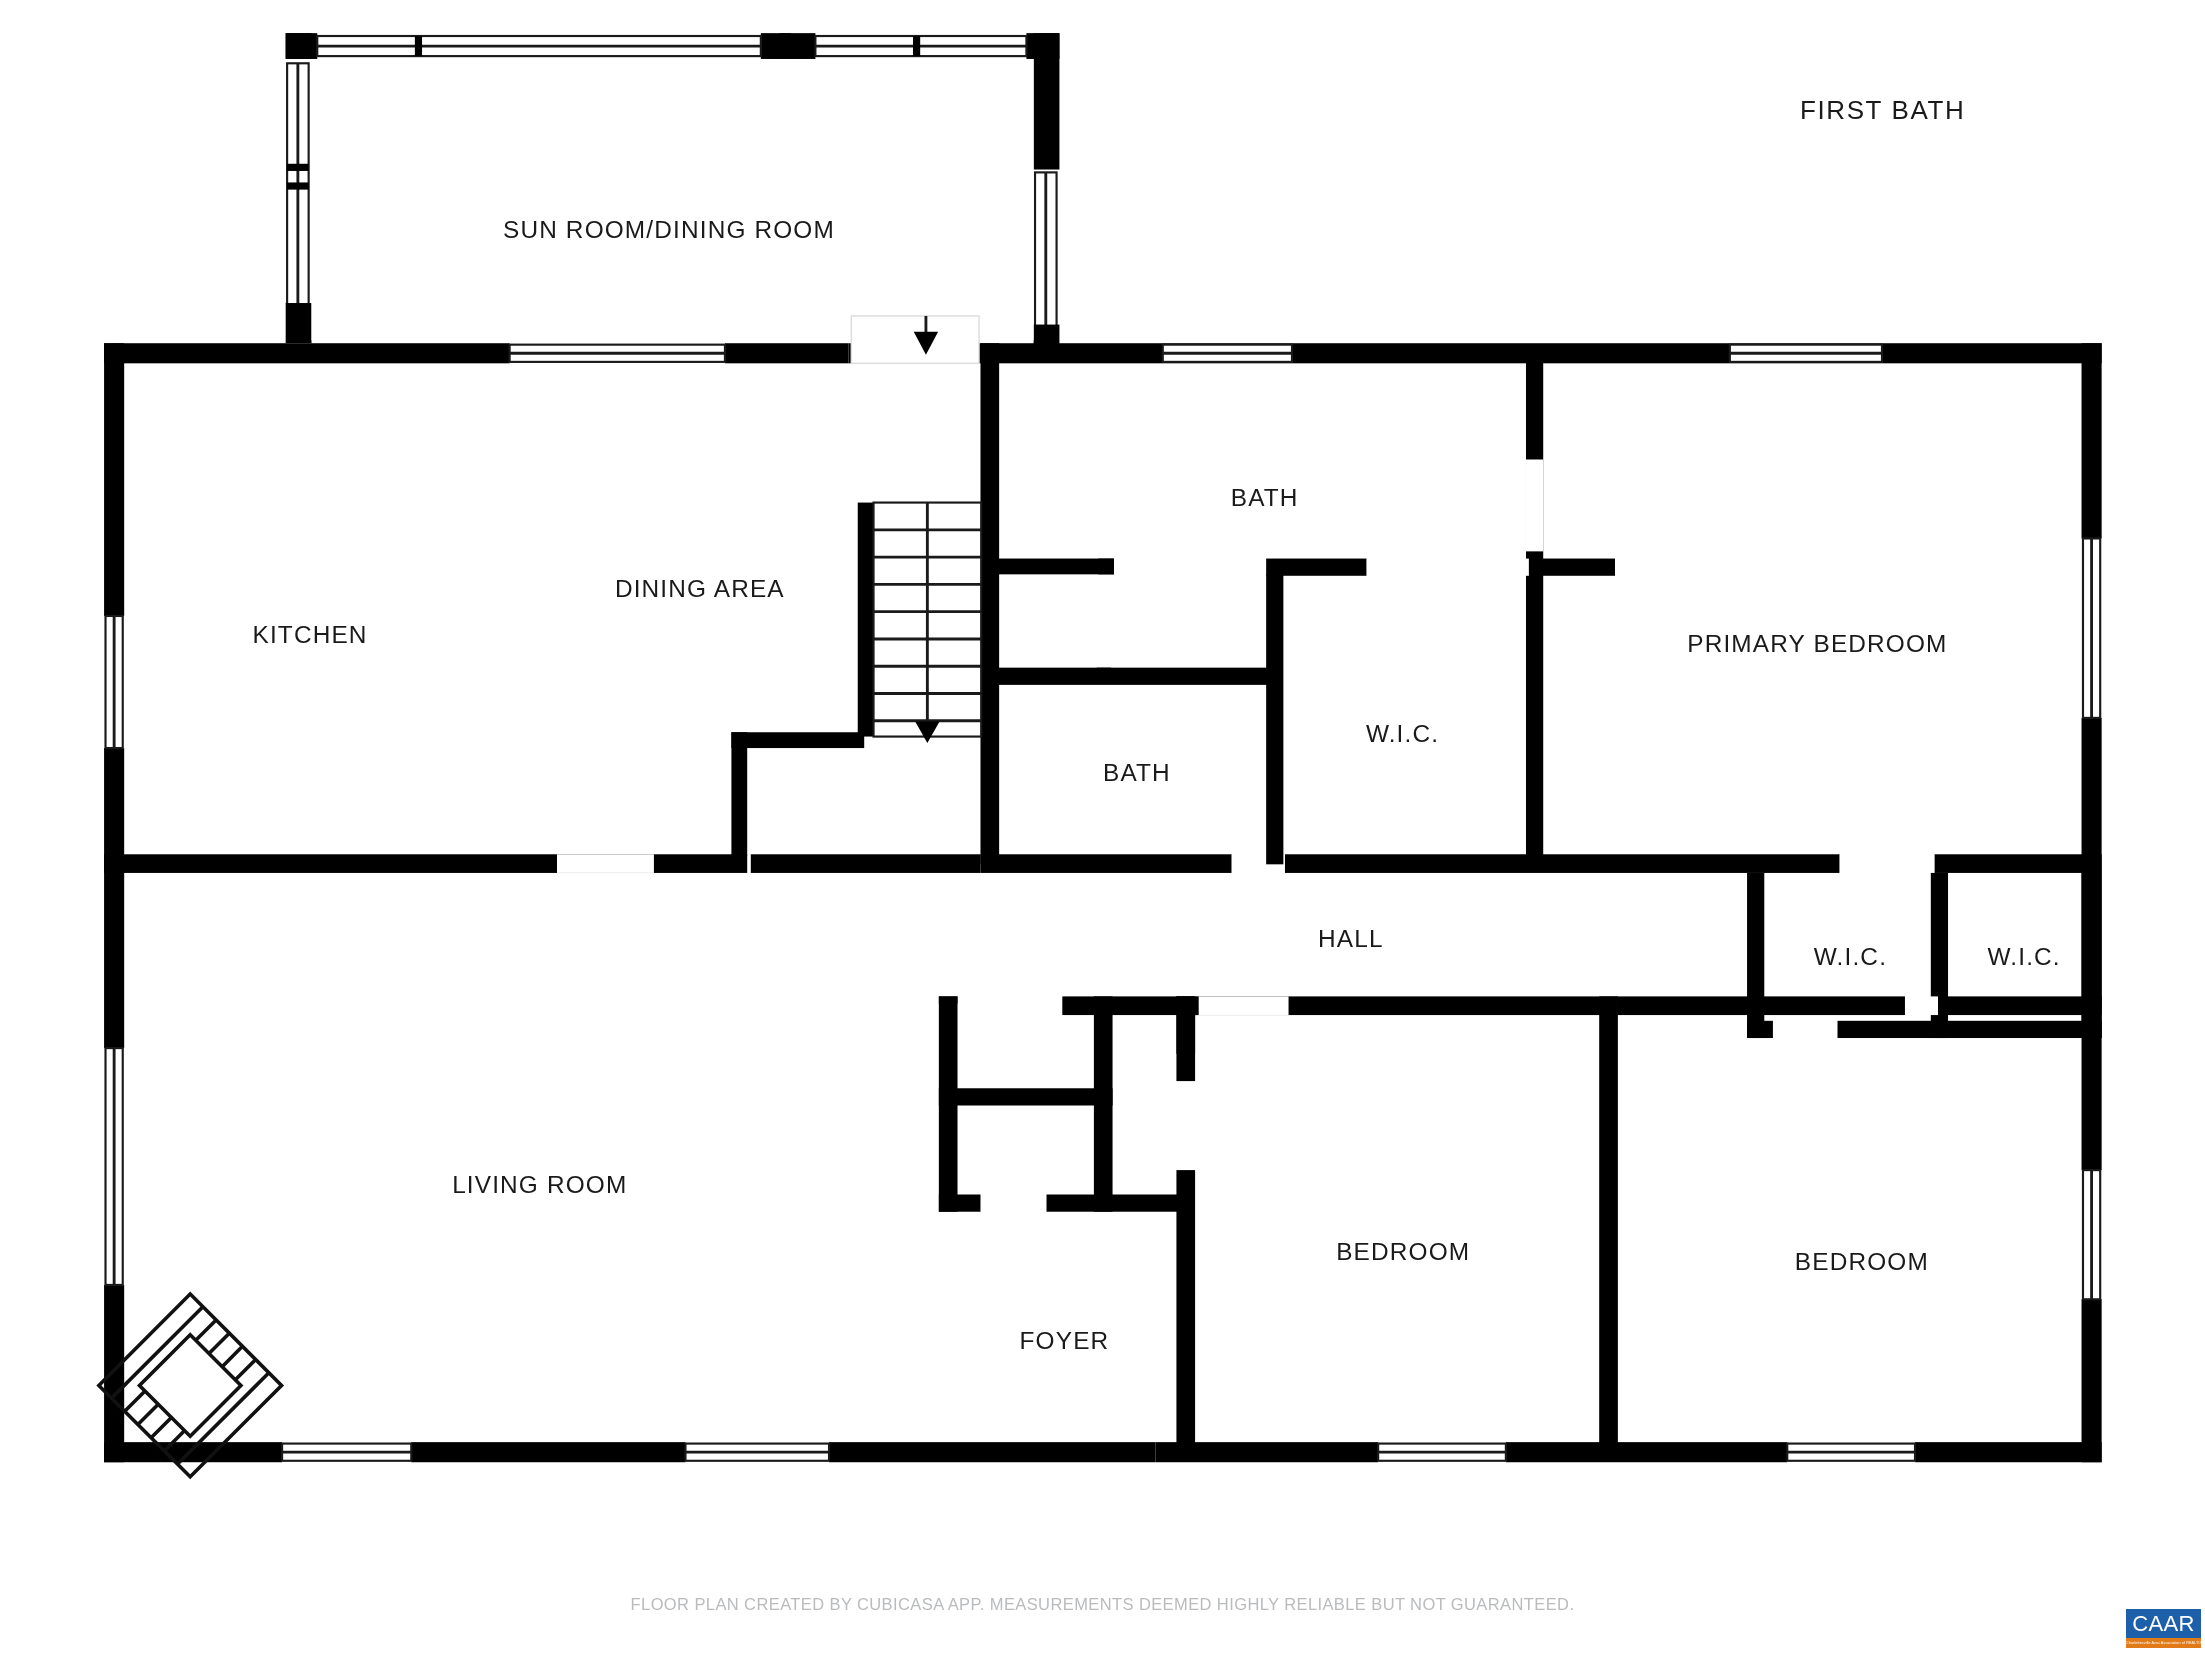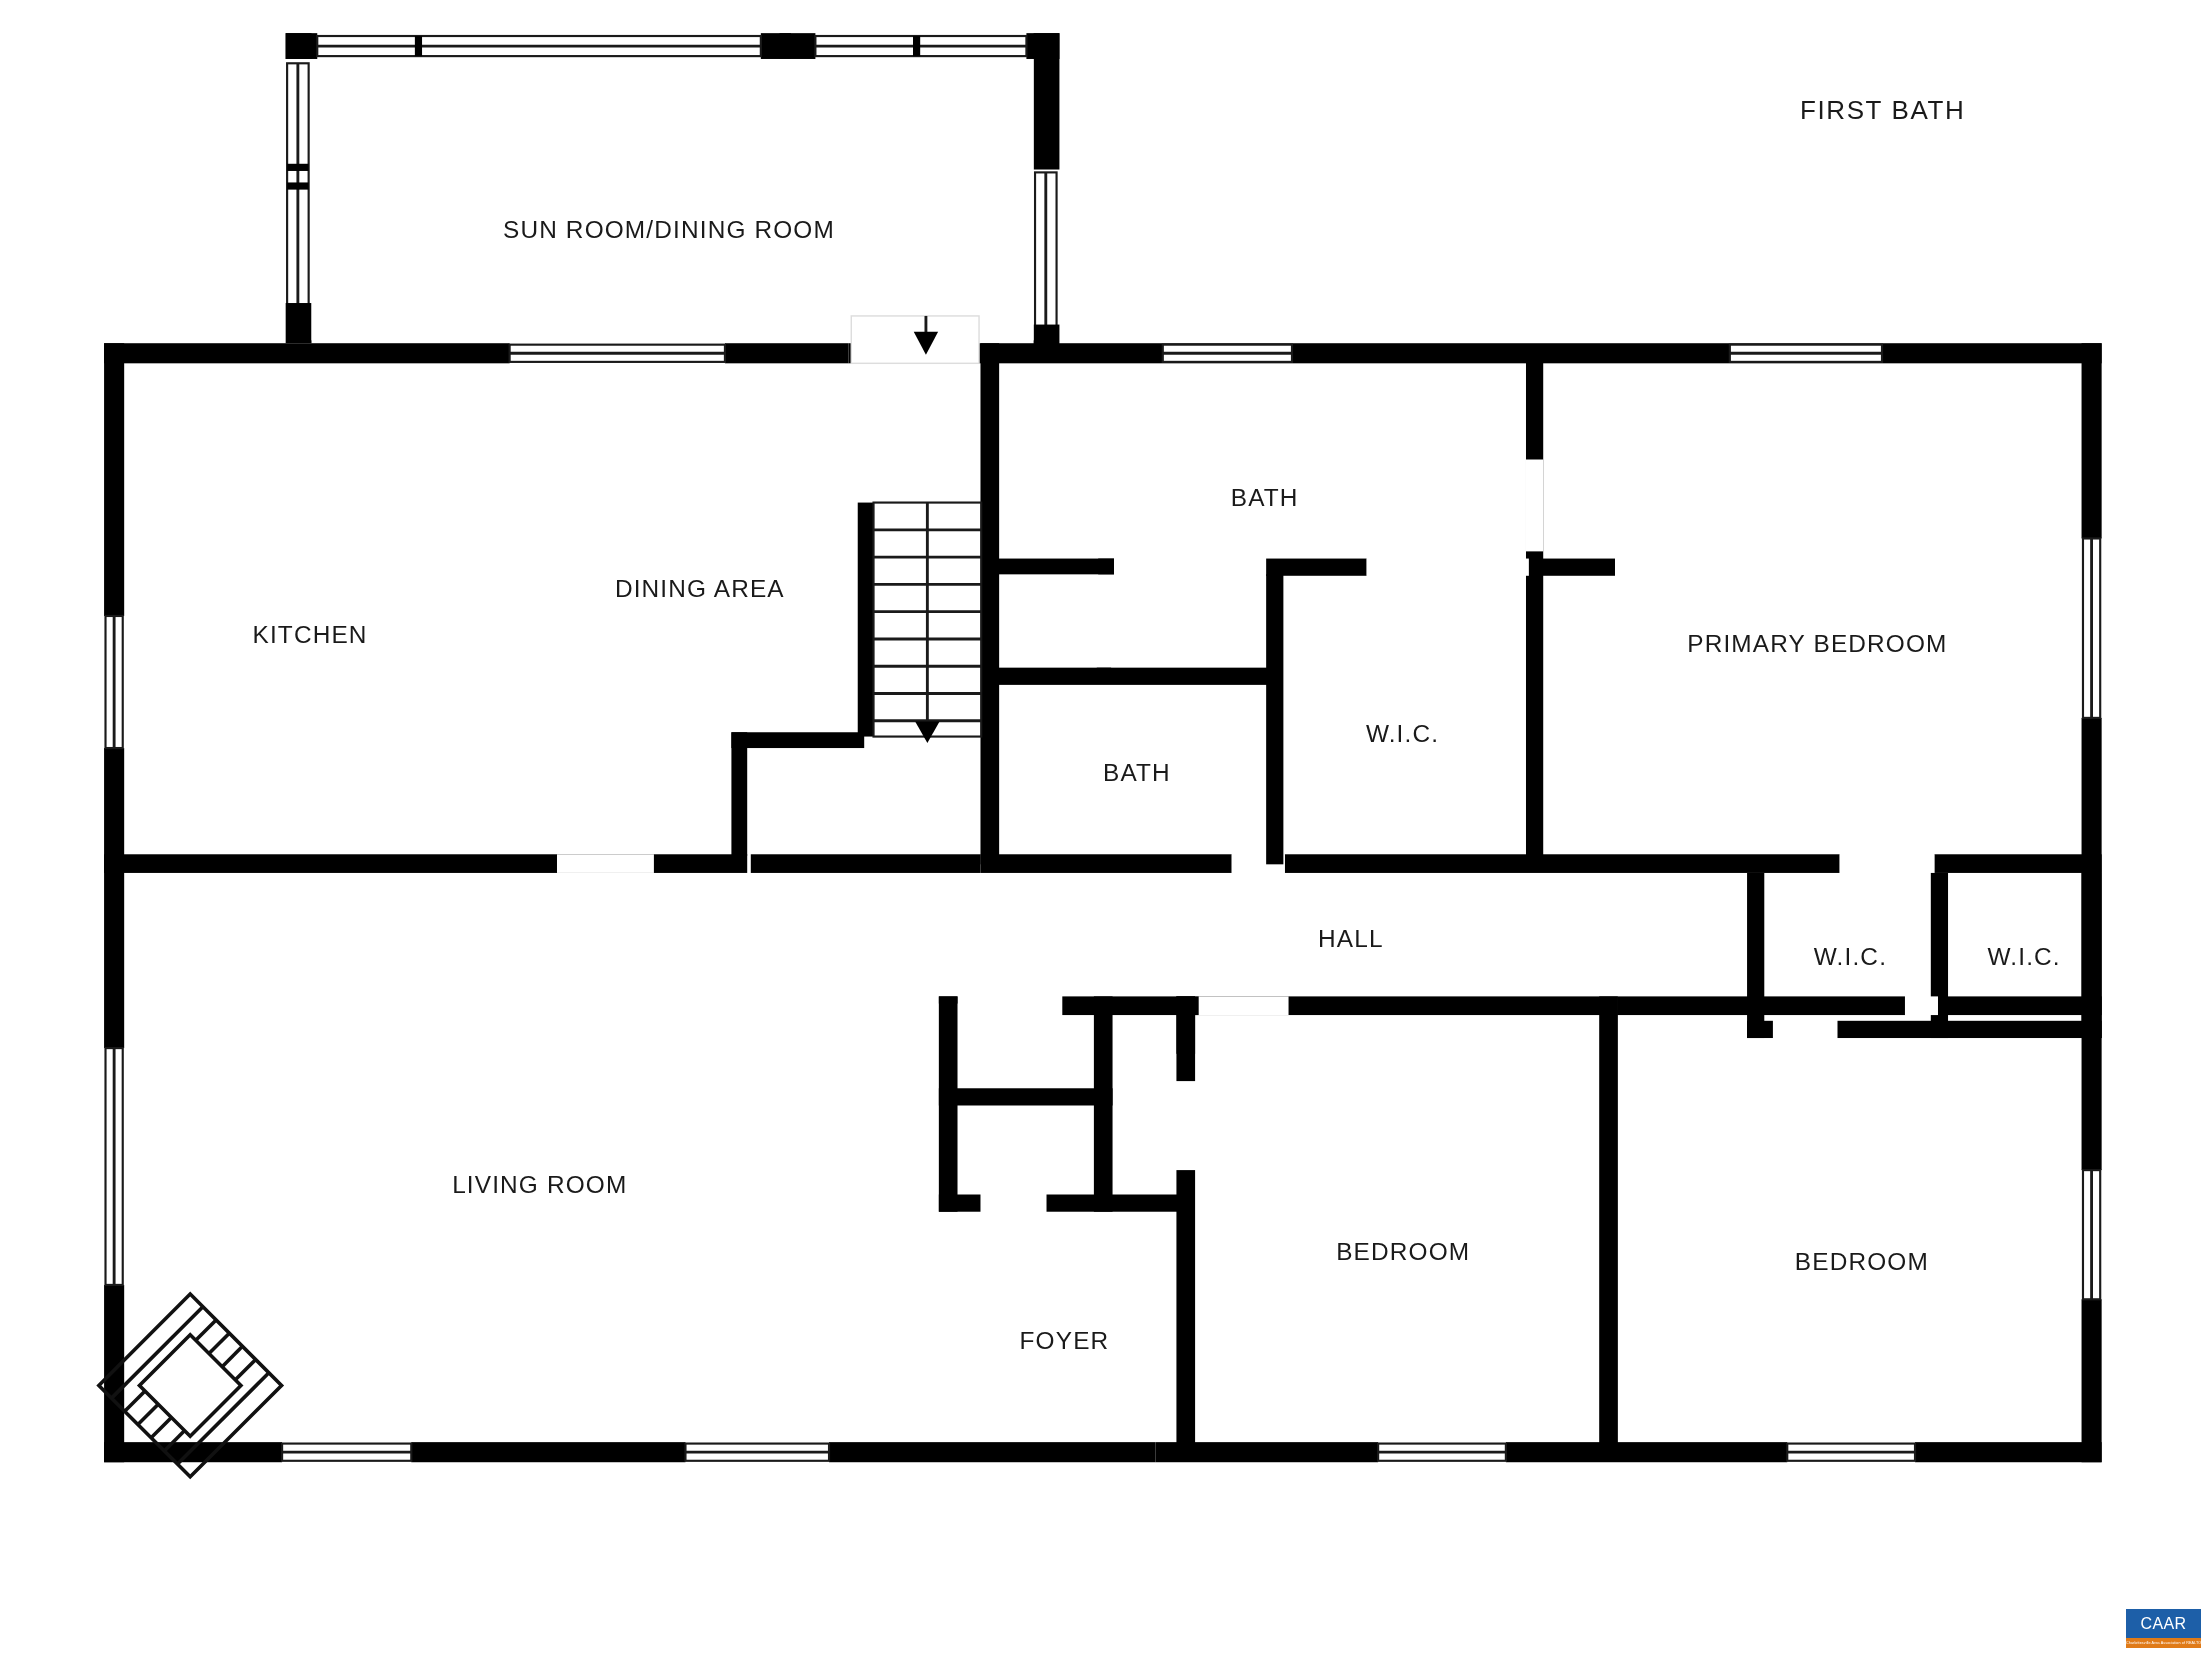--- a/index.html
+++ b/index.html
@@ -72,21 +72,21 @@
     background: #1d5fa8;
     display: flex;
     flex-direction: column;
     align-items: center;
     justify-content: flex-start;
     overflow: hidden;
   }
   #caar-logo .caar-word {
     color: #ffffff;
     font-family: "Liberation Sans", sans-serif;
-    font-size: 16px;
+    font-size: 22px;
     font-weight: 400;
     letter-spacing: 0.4px;
     line-height: 29px;
     height: 29px;
   }
   #caar-logo .caar-strip {
     background: #e07b18;
     width: 75px;
     height: 10px;
     color: #ffffff;
@@ -352,20 +352,21 @@
       <text class="room-label" x="752" y="1653">LIVING ROOM</text>
       <text class="room-label" x="1483" y="1870">FOYER</text>
       <text class="room-label" x="1955" y="1746">BEDROOM</text>
       <text class="room-label" x="2594" y="1760">BEDROOM</text>
     </g>
 
   </svg>
 
   <div class="title-label" id="floor-title">FIRST BATH</div>
 
+  <div id="disclaimer">FLOOR PLAN CREATED BY CUBICASA APP. MEASUREMENTS DEEMED HIGHLY RELIABLE BUT NOT GUARANTEED.</div>
 
   <div id="caar-logo">
     <div class="caar-word">CAAR</div>
     <div class="caar-strip">Charlottesville Area Association of REALTORS®</div>
   </div>
 
 </div>
 
 
 </body></html>

